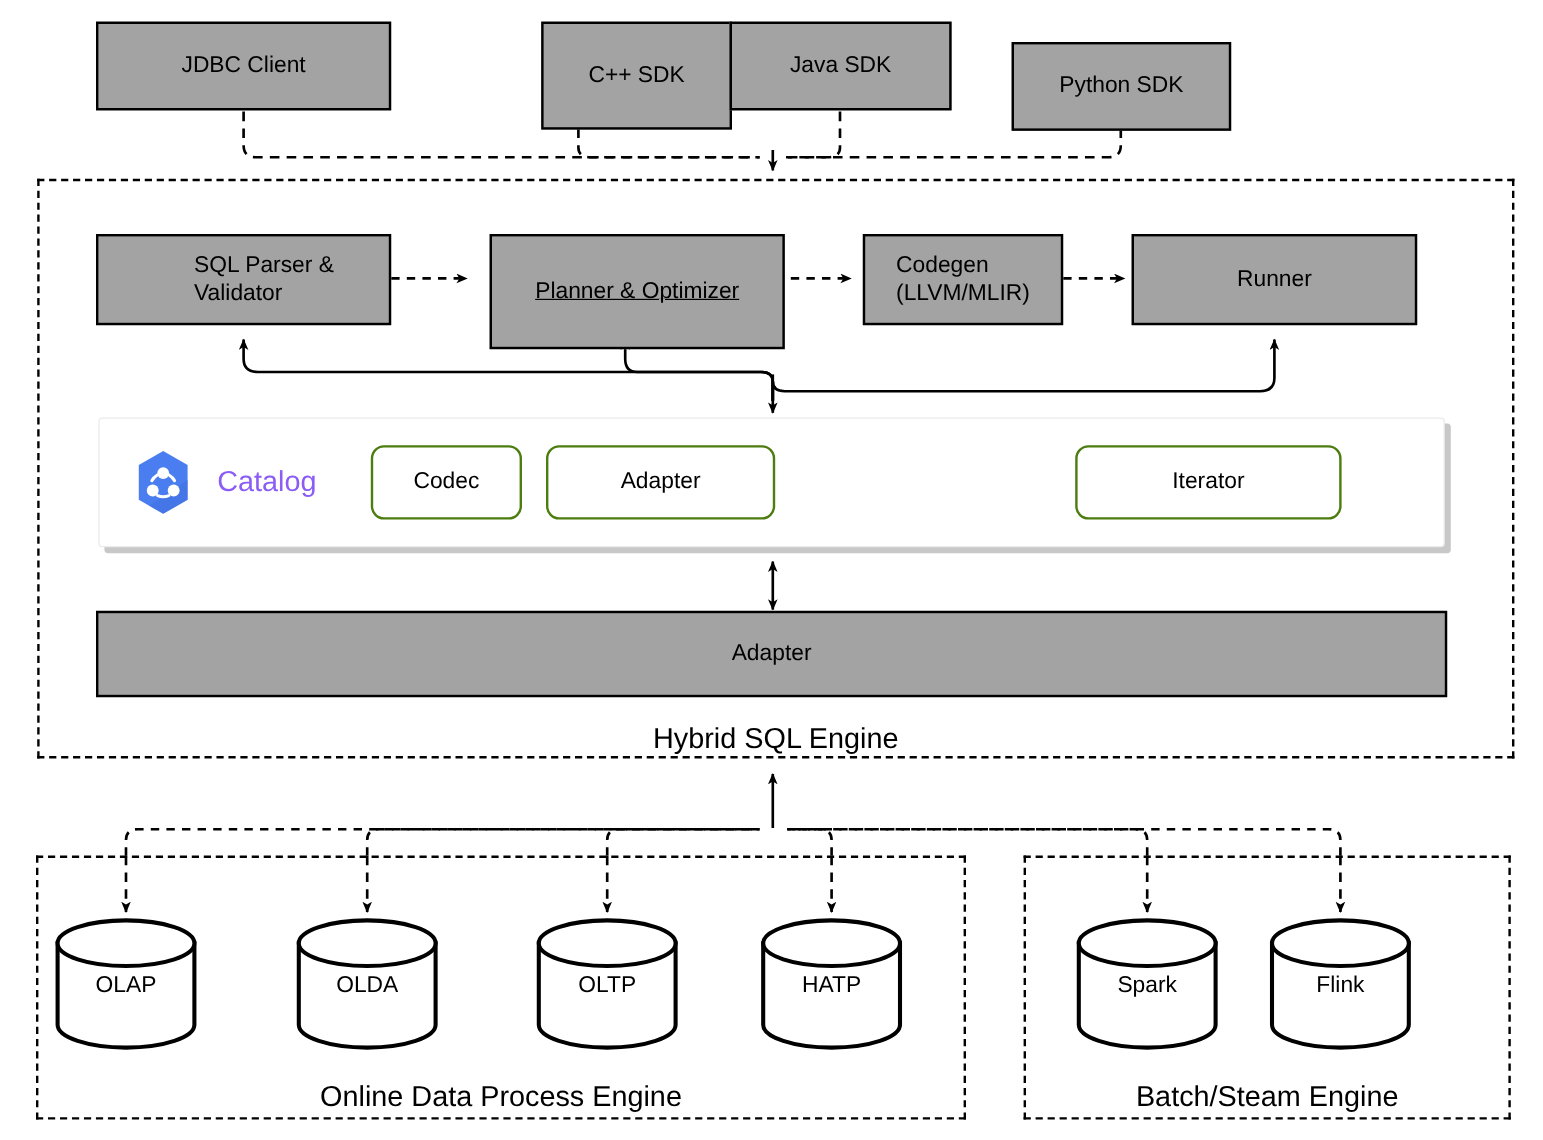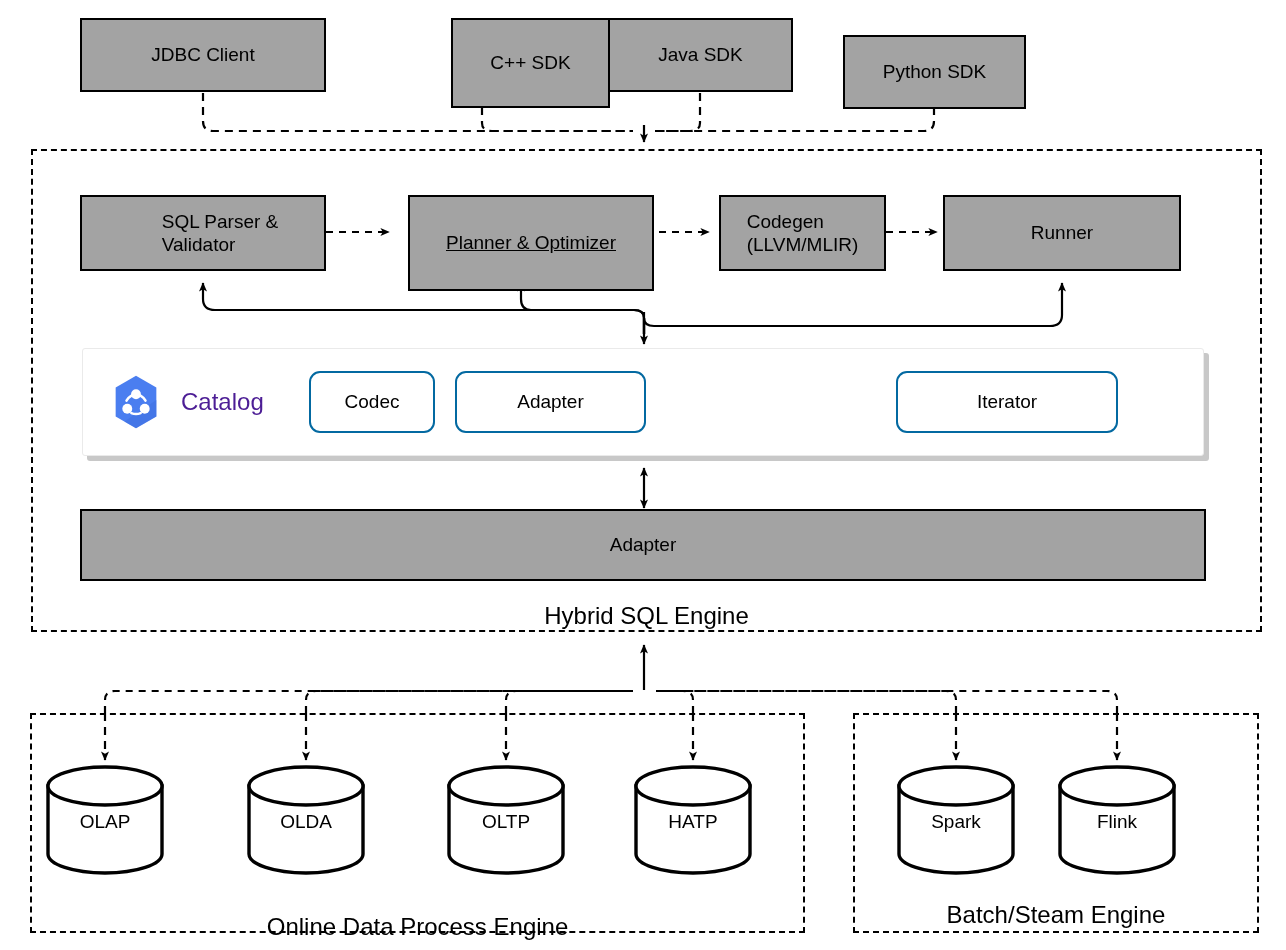--- a/index.html
+++ b/index.html
@@ -83,27 +83,27 @@
     width: 62px;
     height: 62px;
     display: block;
   }
   .catalog-word {
     position: absolute;
     left: 98px;
     top: 50%;
     transform: translateY(-50%);
     font-size: 24px;
-    color: #4c1d95;
+    color: #8b5cf6;
     white-space: nowrap;
   }
   .pill {
     position: absolute;
     box-sizing: border-box;
-    border: 2px solid #0369a1;
+    border: 2px solid #4d7c0f;
     border-radius: 11px;
     background: #ffffff;
     display: flex;
     align-items: center;
     justify-content: center;
     font-size: 19px;
     white-space: nowrap;
     z-index: 4;
   }
 
@@ -245,21 +245,21 @@
         <span>Iterator</span>
       </div>
     </div>
   </div>
 
   <div class="box" style="left:80px; top:509px; width:1126px; height:72px;">
     <span>Adapter</span>
   </div>
 
   <div class="group" style="left:30px; top:713px; width:775px; height:220px;"></div>
-  <div class="group-label" style="left:30px; top:901px; width:775px;margin-top:12px;">Online Data Process Engine</div>
+  <div class="group-label" style="left:30px; top:901px; width:775px;">Online Data Process Engine</div>
 
   <div class="group" style="left:853px; top:713px; width:406px; height:220px;"></div>
   <div class="group-label" style="left:853px; top:901px; width:406px;">Batch/Steam Engine</div>
 
   <div class="cyl" style="left:45px; top:765px; width:120px; height:110px;">
     <svg viewBox="0 0 120 110" width="120" height="110">
       <path d="M3,21 L3,89 A57,19 0 0 0 117,89 L117,21 Z" fill="#ffffff" stroke="#000000" stroke-width="3.4"></path>
       <ellipse cx="60" cy="21" rx="57" ry="19" fill="#ffffff" stroke="#000000" stroke-width="3.4"></ellipse>
     </svg>
     <div class="cyl-label" style="top:46px;">OLAP</div>

